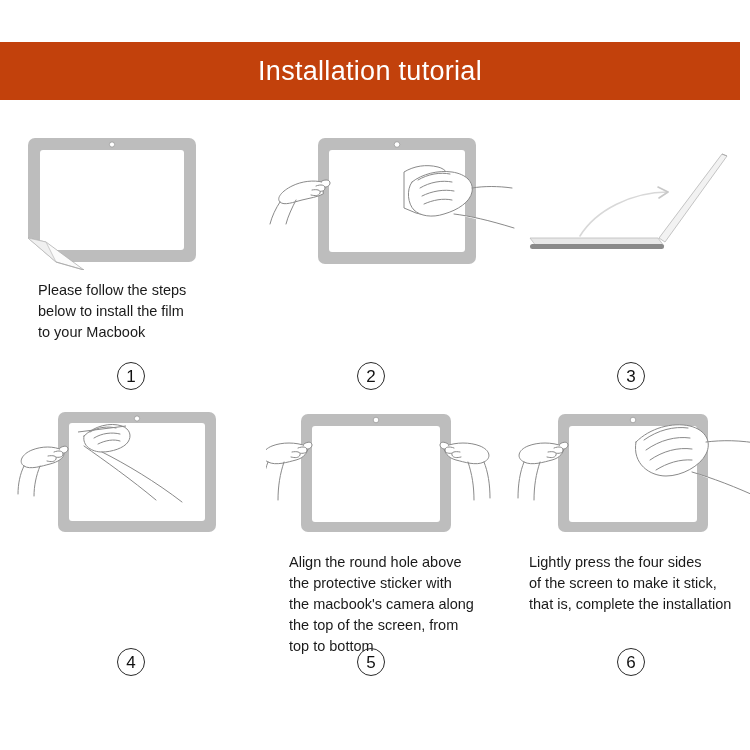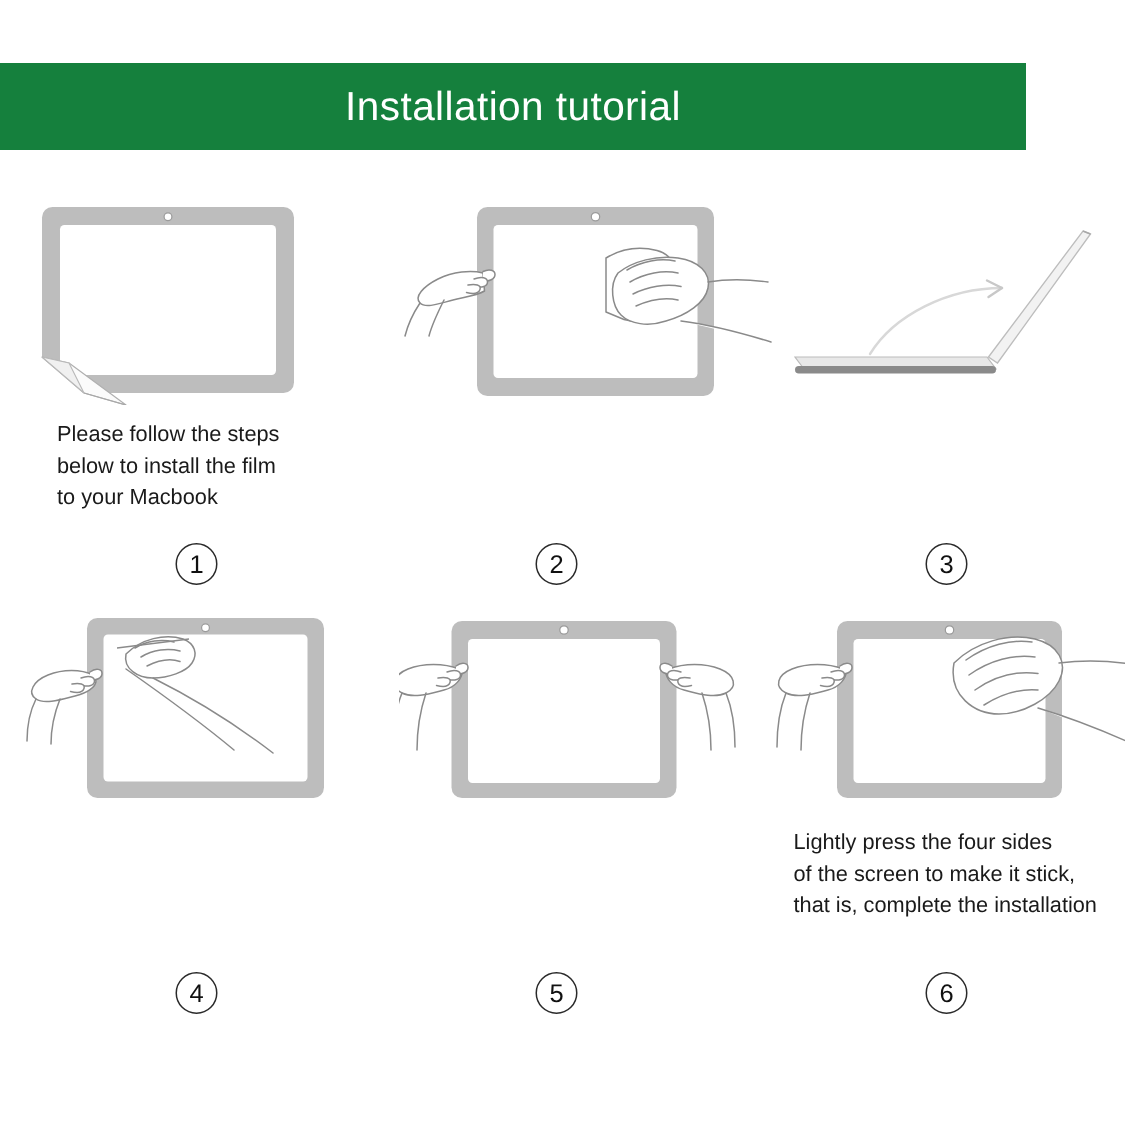--- a/index.html
+++ b/index.html
@@ -14,23 +14,23 @@
     color: #1a1a1a;
     overflow: hidden;
     position: relative;
   }
 
   
   .header-band {
     position: absolute;
     left: 0;
     top: 42px;
-    width: 684px;
+    width: 740px;
     height: 58px;
-    background: #15803d;
+    background: #c2410c;
     display: flex;
     align-items: center;
     justify-content: center;
     text-align: center;
   }
   .header-title {
     color: #ffffff;
     font-size: 27px;
     font-weight: 400;
     letter-spacing: 0.3px;
@@ -237,20 +237,25 @@
         <g fill="#ffffff" stroke="#8a8a8a" stroke-width="1" stroke-linejoin="round" stroke-linecap="round">
           <path d="M180 44 C190 40 204 40 214 44 C224 48 226 56 218 60 C210 64 198 60 190 58 C182 56 178 50 178 46 Z"></path>
           <path d="M182 42 C178 39 174 40 174 43 C174 46 178 48 182 47"></path>
           <path d="M188 46 C183 44 179 45 179 48 C179 51 183 52 187 51"></path>
           <path d="M194 50 C189 49 185 50 186 53 C187 56 191 56 195 55"></path>
           <path d="M218 60 C222 70 224 82 224 96"></path>
           <path d="M202 60 C206 72 208 84 208 98"></path>
         </g>
       </svg>
     </div>
+    <div class="caption">Align the round hole above
+the protective sticker with
+the macbook's camera along
+the top of the screen, from
+top to bottom</div>
     <div class="step-badge">
       <span>5</span>
     </div>
   </div>
 
   <div class="step-cell cell-r2c3 row2">
     <div class="illus">
       <svg width="250" height="140" viewBox="0 0 250 140">
         <rect x="42" y="12" width="150" height="118" rx="7" fill="#bdbdbd"></rect>
         <rect x="53" y="24" width="128" height="96" rx="3" fill="#ffffff"></rect>

